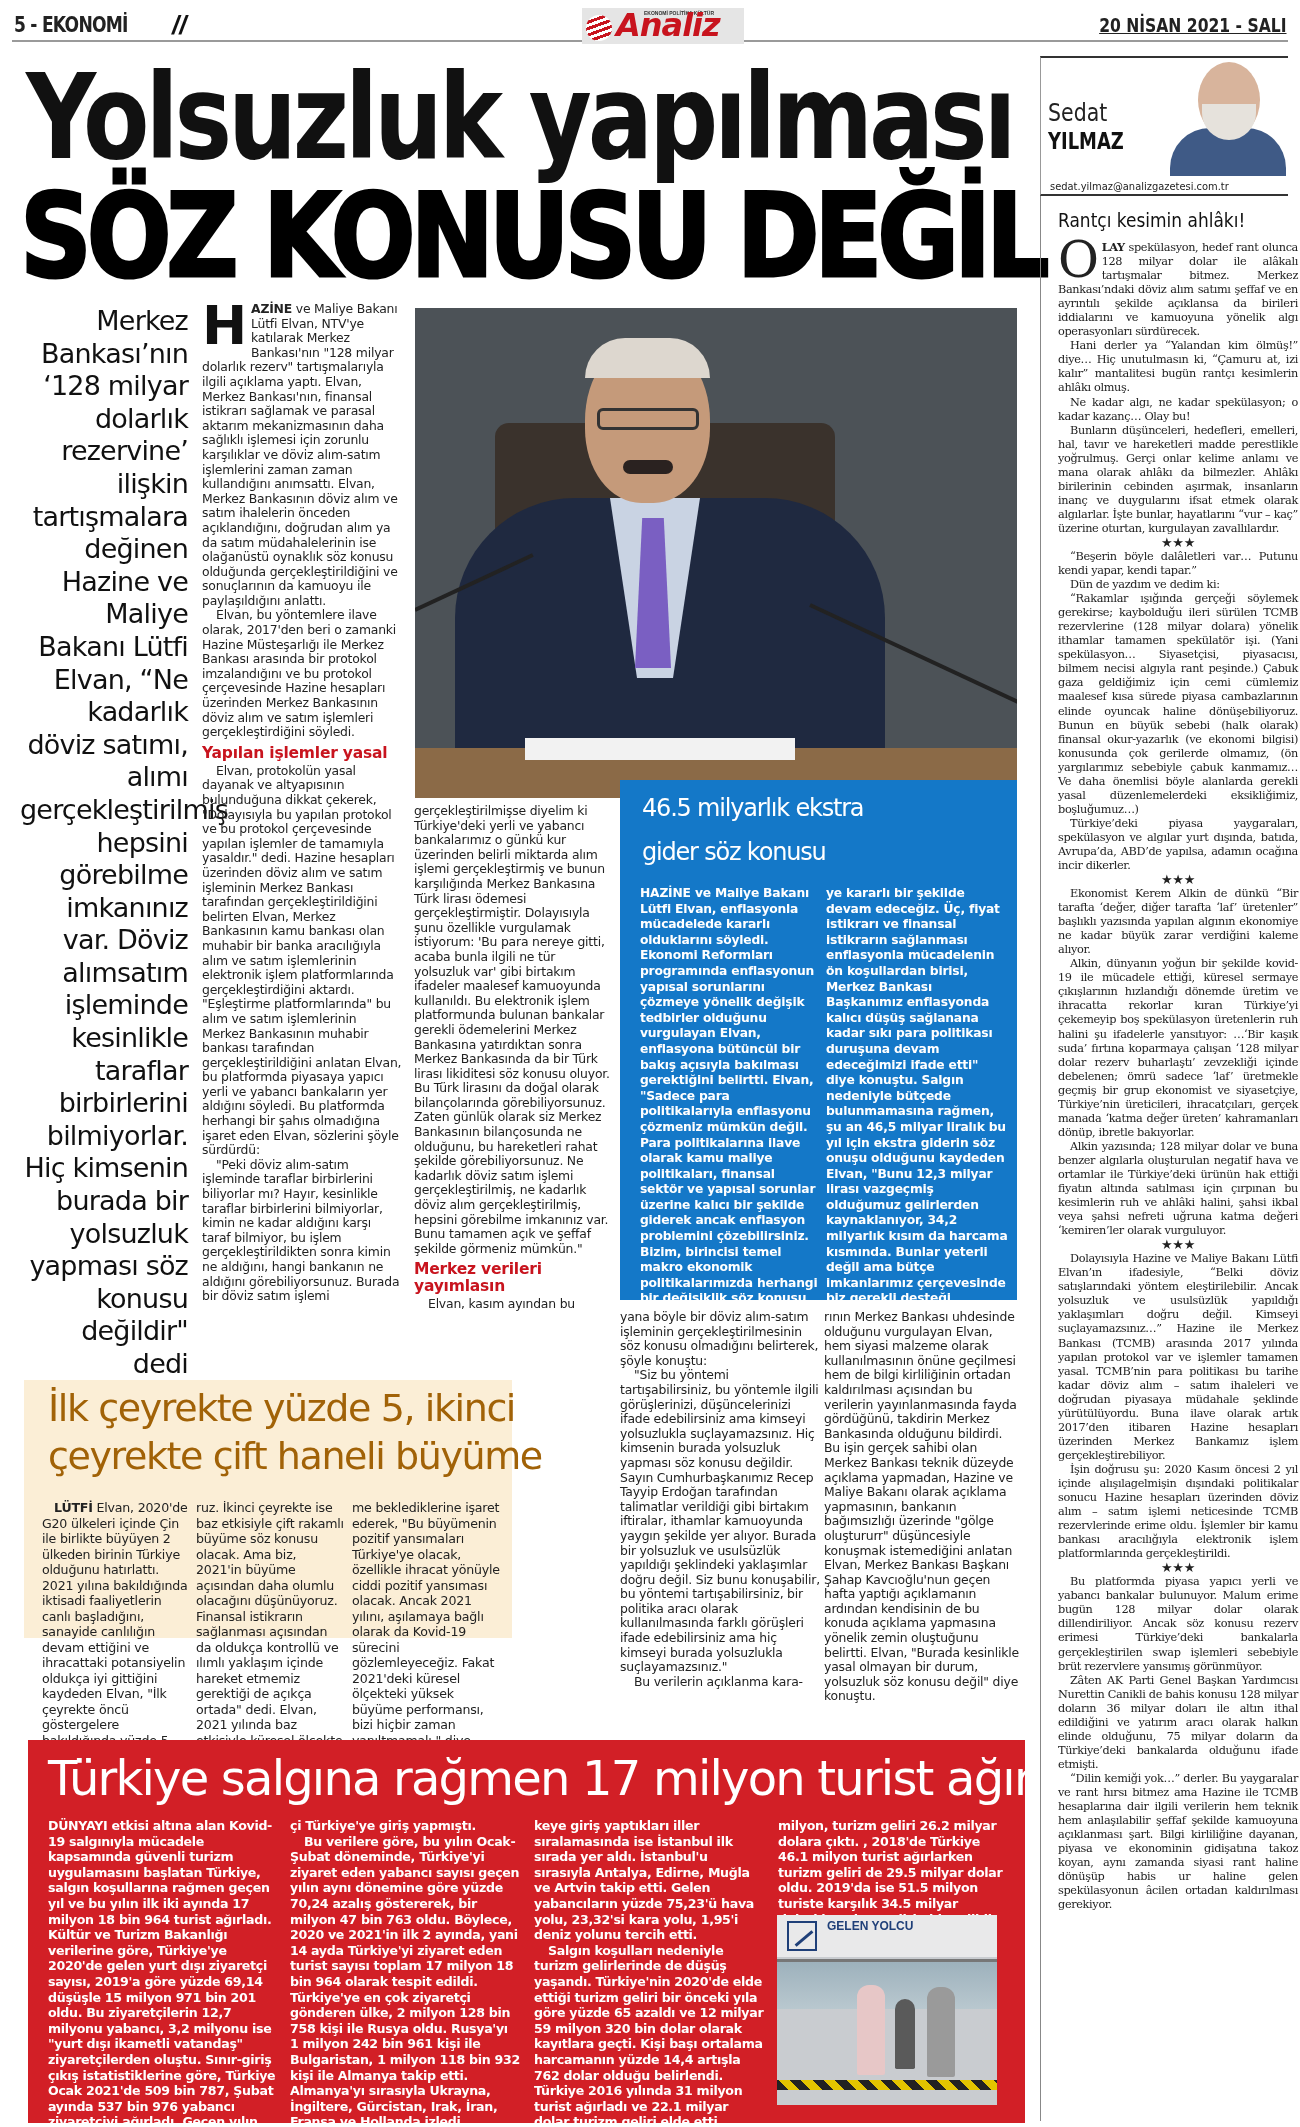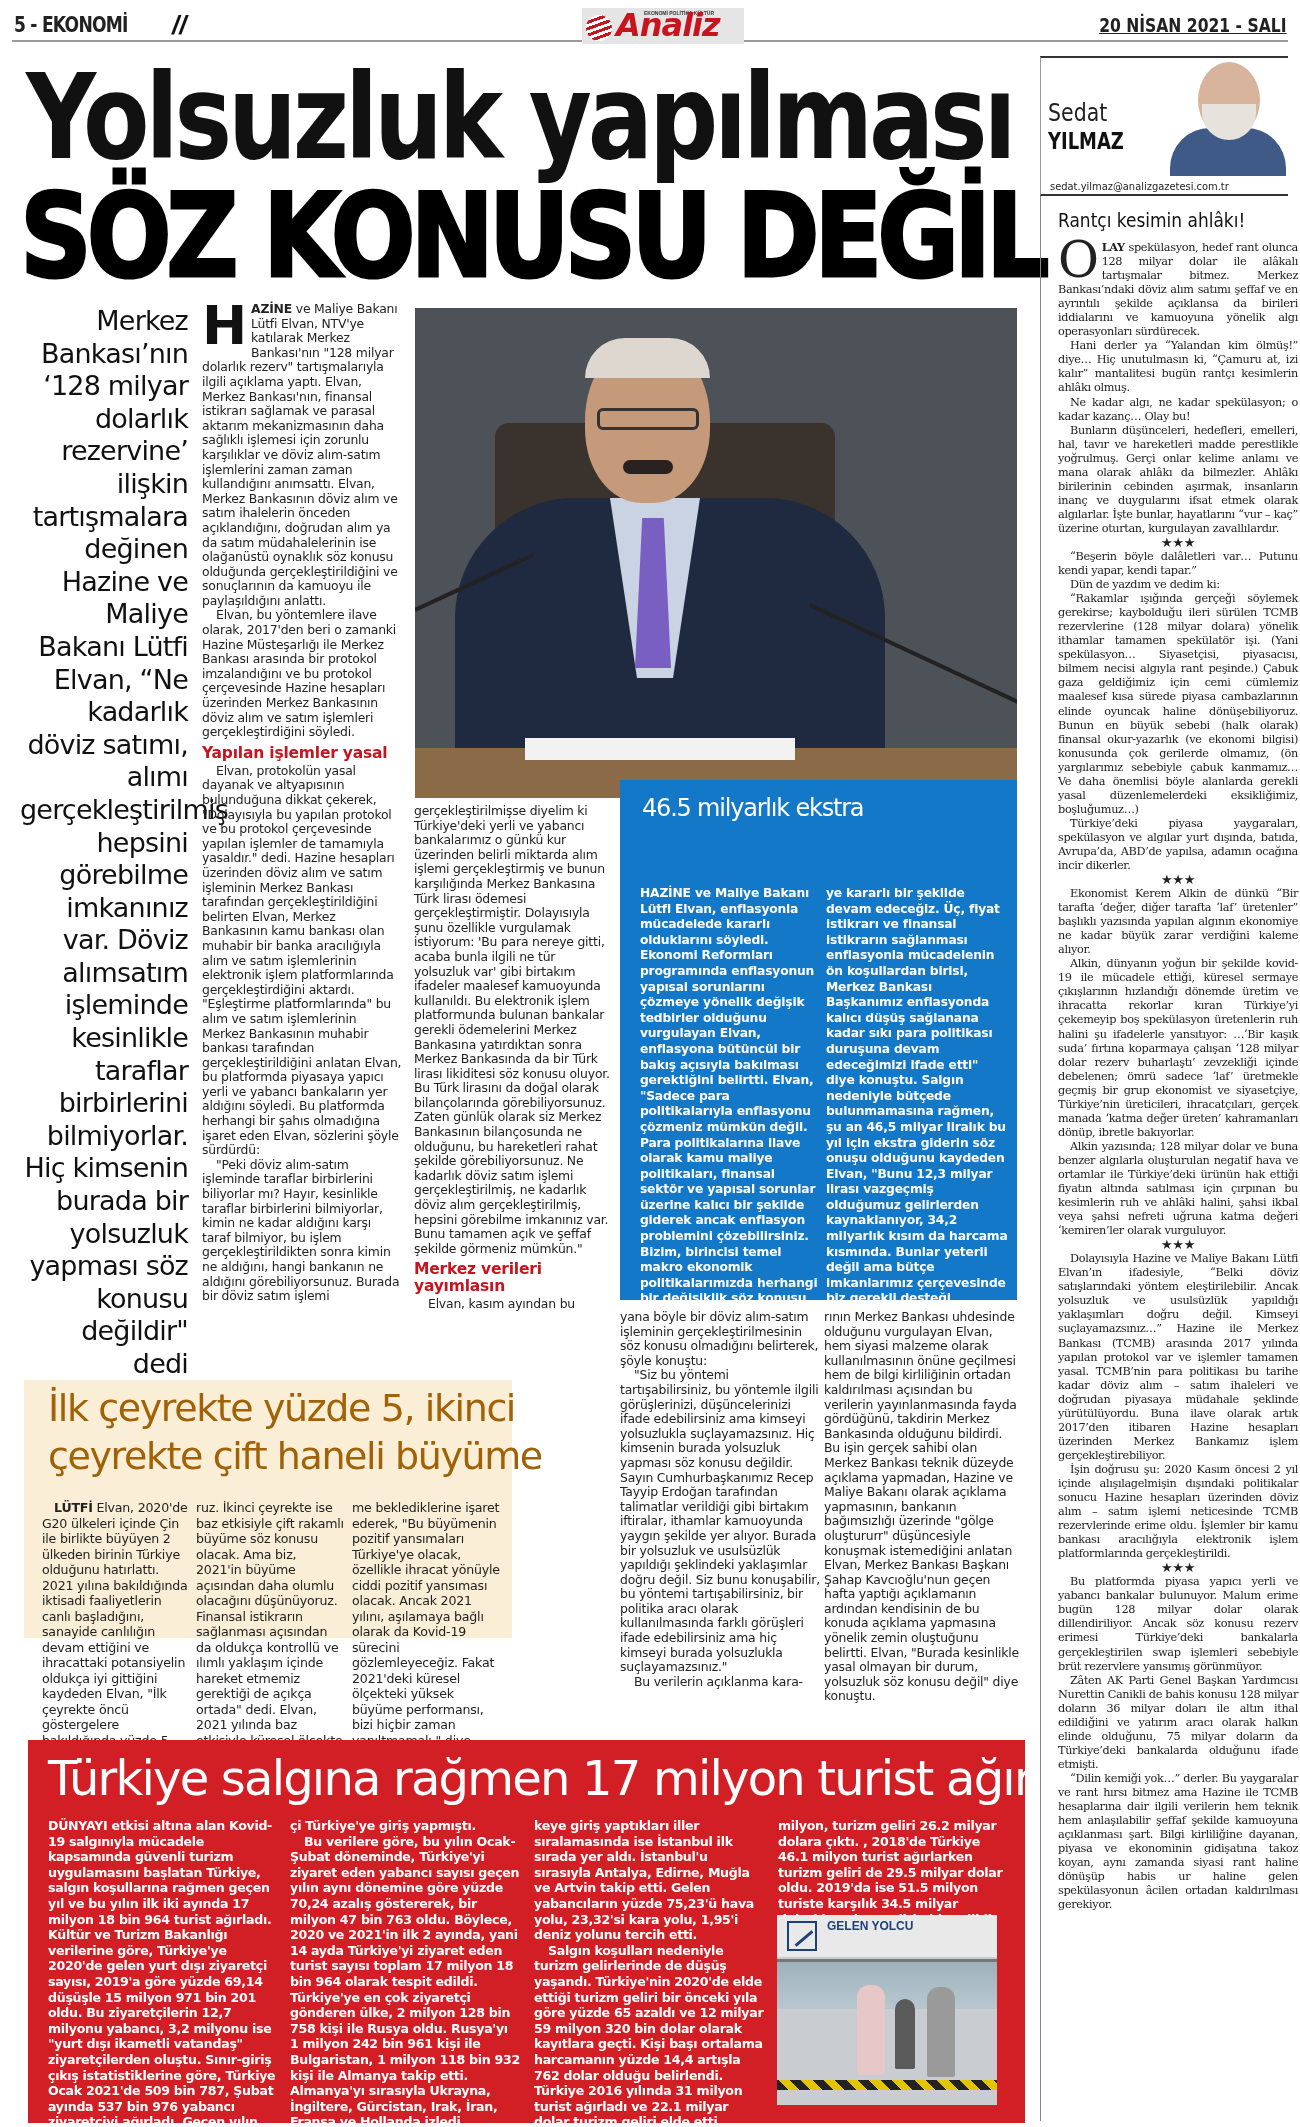--- a/index.html
+++ b/index.html
@@ -132,20 +132,21 @@
 
 <div class="col" style="left:414px; top:804px; width:200px;">
   <p class="first">gerçekleştirilmişse diyelim ki Türkiye'deki yerli ve yabancı bankalarımız o günkü kur üzerinden belirli miktarda alım işlemi gerçekleştirmiş ve bunun karşılığında Merkez Bankasına Türk lirası ödemesi gerçekleştirmiştir. Dolayısıyla şunu özellikle vurgulamak istiyorum: 'Bu para nereye gitti, acaba bunla ilgili ne tür yolsuzluk var' gibi birtakım ifadeler maalesef kamuoyunda kullanıldı. Bu elektronik işlem platformunda bulunan bankalar gerekli ödemelerini Merkez Bankasına yatırdıktan sonra Merkez Bankasında da bir Türk lirası likiditesi söz konusu oluyor. Bu Türk lirasını da doğal olarak bilançolarında görebiliyorsunuz. Zaten günlük olarak siz Merkez Bankasının bilançosunda ne olduğunu, bu hareketleri rahat şekilde görebiliyorsunuz. Ne kadarlık döviz satım işlemi gerçekleştirilmiş, ne kadarlık döviz alım gerçekleştirilmiş, hepsini görebilme imkanınız var. Bunu tamamen açık ve şeffaf şekilde görmeniz mümkün."</p>
   <div class="subhead">Merkez verileri yayımlasın</div>
   <p>Elvan, kasım ayından bu</p>
 </div>
 
 <div class="bluebox">
   <div class="bluebox-title">
     <div>46.5 milyarlık ekstra</div>
+    <div>gider söz konusu</div>
   </div>
   <div class="col" style="left:20px; top:106px; width:180px;">
     <p class="first"><span>HAZİNE</span><span> ve Maliye Bakanı Lütfi Elvan, enflasyonla mücadelede kararlı olduklarını söyledi. Ekonomi Reformları programında enflasyonun yapısal sorunlarını çözmeye yönelik değişik tedbirler olduğunu vurgulayan Elvan, enflasyona bütüncül bir bakış açısıyla bakılması gerektiğini belirtti. Elvan, "Sadece para politikalarıyla enflasyonu çözmeniz mümkün değil. Para politikalarına ilave olarak kamu maliye politikaları, finansal sektör ve yapısal sorunlar üzerine kalıcı bir şekilde giderek ancak enflasyon problemini çözebilirsiniz. Bizim, birincisi temel makro ekonomik politikalarımızda herhangi bir değişiklik söz konusu değildir. İki, enflasyonla mücadele-</span></p>
   </div>
   <div class="col" style="left:206px; top:106px; width:182px;">
     <p class="first">ye kararlı bir şekilde devam edeceğiz. Üç, fiyat istikrarı ve finansal istikrarın sağlanması enflasyonla mücadelenin ön koşullardan birisi, Merkez Bankası Başkanımız enflasyonda kalıcı düşüş sağlanana kadar sıkı para politikası duruşuna devam edeceğimizi ifade etti" diye konuştu. Salgın nedeniyle bütçede bulunmamasına rağmen, şu an 46,5 milyar liralık bu yıl için ekstra giderin söz onuşu olduğunu kaydeden Elvan, "Bunu 12,3 milyar lirası vazgeçmiş olduğumuz gelirlerden kaynaklanıyor, 34,2 milyarlık kısım da harcama kısmında. Bunlar yeterli değil ama bütçe imkanlarımız çerçevesinde biz gerekli desteği vermeye gayret ettik" diye konuştu.</p>
   </div>
 </div>
 
 <div class="col" style="left:620px; top:1310px; width:200px;">

